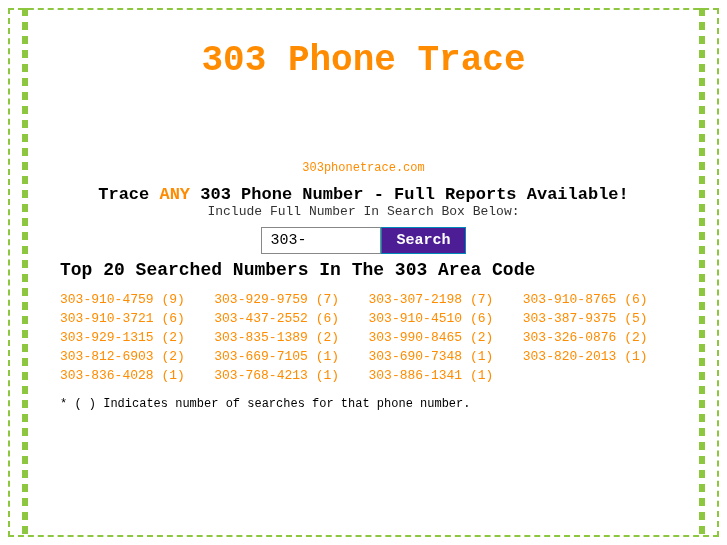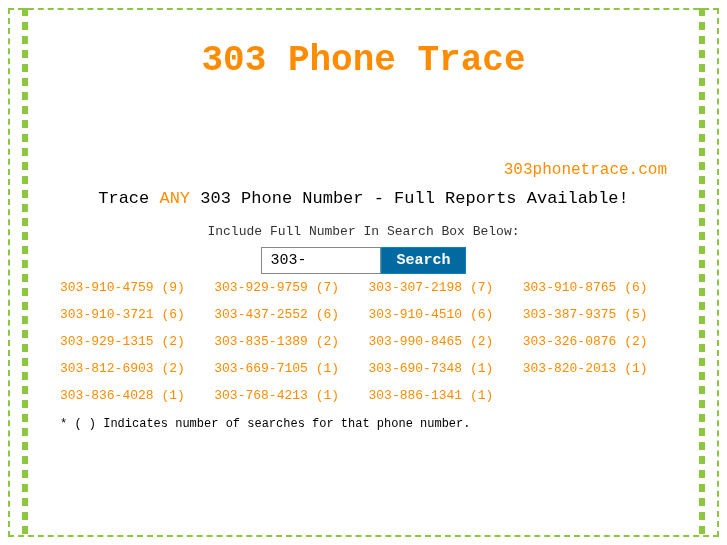--- a/index.html
+++ b/index.html
@@ -63,31 +63,30 @@
       color: #ff8c00;
       font-size: 36px;
       font-weight: bold;
       font-family: 'Courier New', Courier, monospace;
       margin-top: 20px;
       margin-bottom: 80px;
     }
 
     .site-url {
       color: #ff8c00;
-      font-size: 16px;
+      font-size: 12px;
       margin-bottom: 10px;
       font-family: 'Courier New', Courier, monospace;
-      text-align: right;
     }
 
     .tagline {
       font-size: 17px;
-      font-weight: normal;
+      font-weight: bold;
       color: #000;
-      margin-bottom: 16px;
+      margin-bottom: 0;
       font-family: 'Courier New', Courier, monospace;
     }
 
     .tagline .any {
       color: #ff8c00;
     }
 
     .search-label {
       font-size: 13px;
       color: #333;
@@ -106,21 +105,21 @@
     .search-input {
       border: 1px solid #888;
       padding: 4px 8px;
       font-size: 15px;
       font-family: 'Courier New', Courier, monospace;
       width: 120px;
       outline: none;
     }
 
     .search-button {
-      background: #0369a1;
+      background: #4c1d95;
       color: #fff;
       border: 1px solid #0088bb;
       padding: 4px 14px;
       font-size: 15px;
       font-family: 'Courier New', Courier, monospace;
       font-weight: bold;
       cursor: pointer;
     }
 
     .example-text {
@@ -135,21 +134,21 @@
       font-weight: bold;
       color: #000;
       text-align: left;
       margin-bottom: 12px;
       font-family: 'Courier New', Courier, monospace;
     }
 
     .numbers-grid {
       display: grid;
       grid-template-columns: repeat(4, 1fr);
-      gap: 12px 10px;
+      gap: 4px 10px;
       text-align: left;
       margin-bottom: 14px;
     }
 
     .number-link {
       color: #ff8c00;
       text-decoration: none;
       font-size: 13px;
       font-family: 'Courier New', Courier, monospace;
       white-space: nowrap;
@@ -180,20 +179,21 @@
   </div>
 
   <div class="search-label">Include Full Number In Search Box Below:</div>
 
   <div class="search-row">
     <input type="text" class="search-input" value="303-" style="">
     <button class="search-button">Search</button>
   </div>
 
 
+  <div class="top-numbers-title">Top 20 Searched Numbers In The 303 Area Code</div>
 
   <div class="numbers-grid" id="numbers-grid">
       <a href="#" class="number-link">303-910-4759 (9)</a>
       <a href="#" class="number-link">303-929-9759 (7)</a>
       <a href="#" class="number-link">303-307-2198 (7)</a>
       <a href="#" class="number-link">303-910-8765 (6)</a>
       <a href="#" class="number-link">303-910-3721 (6)</a>
       <a href="#" class="number-link">303-437-2552 (6)</a>
       <a href="#" class="number-link">303-910-4510 (6)</a>
       <a href="#" class="number-link">303-387-9375 (5)</a>

